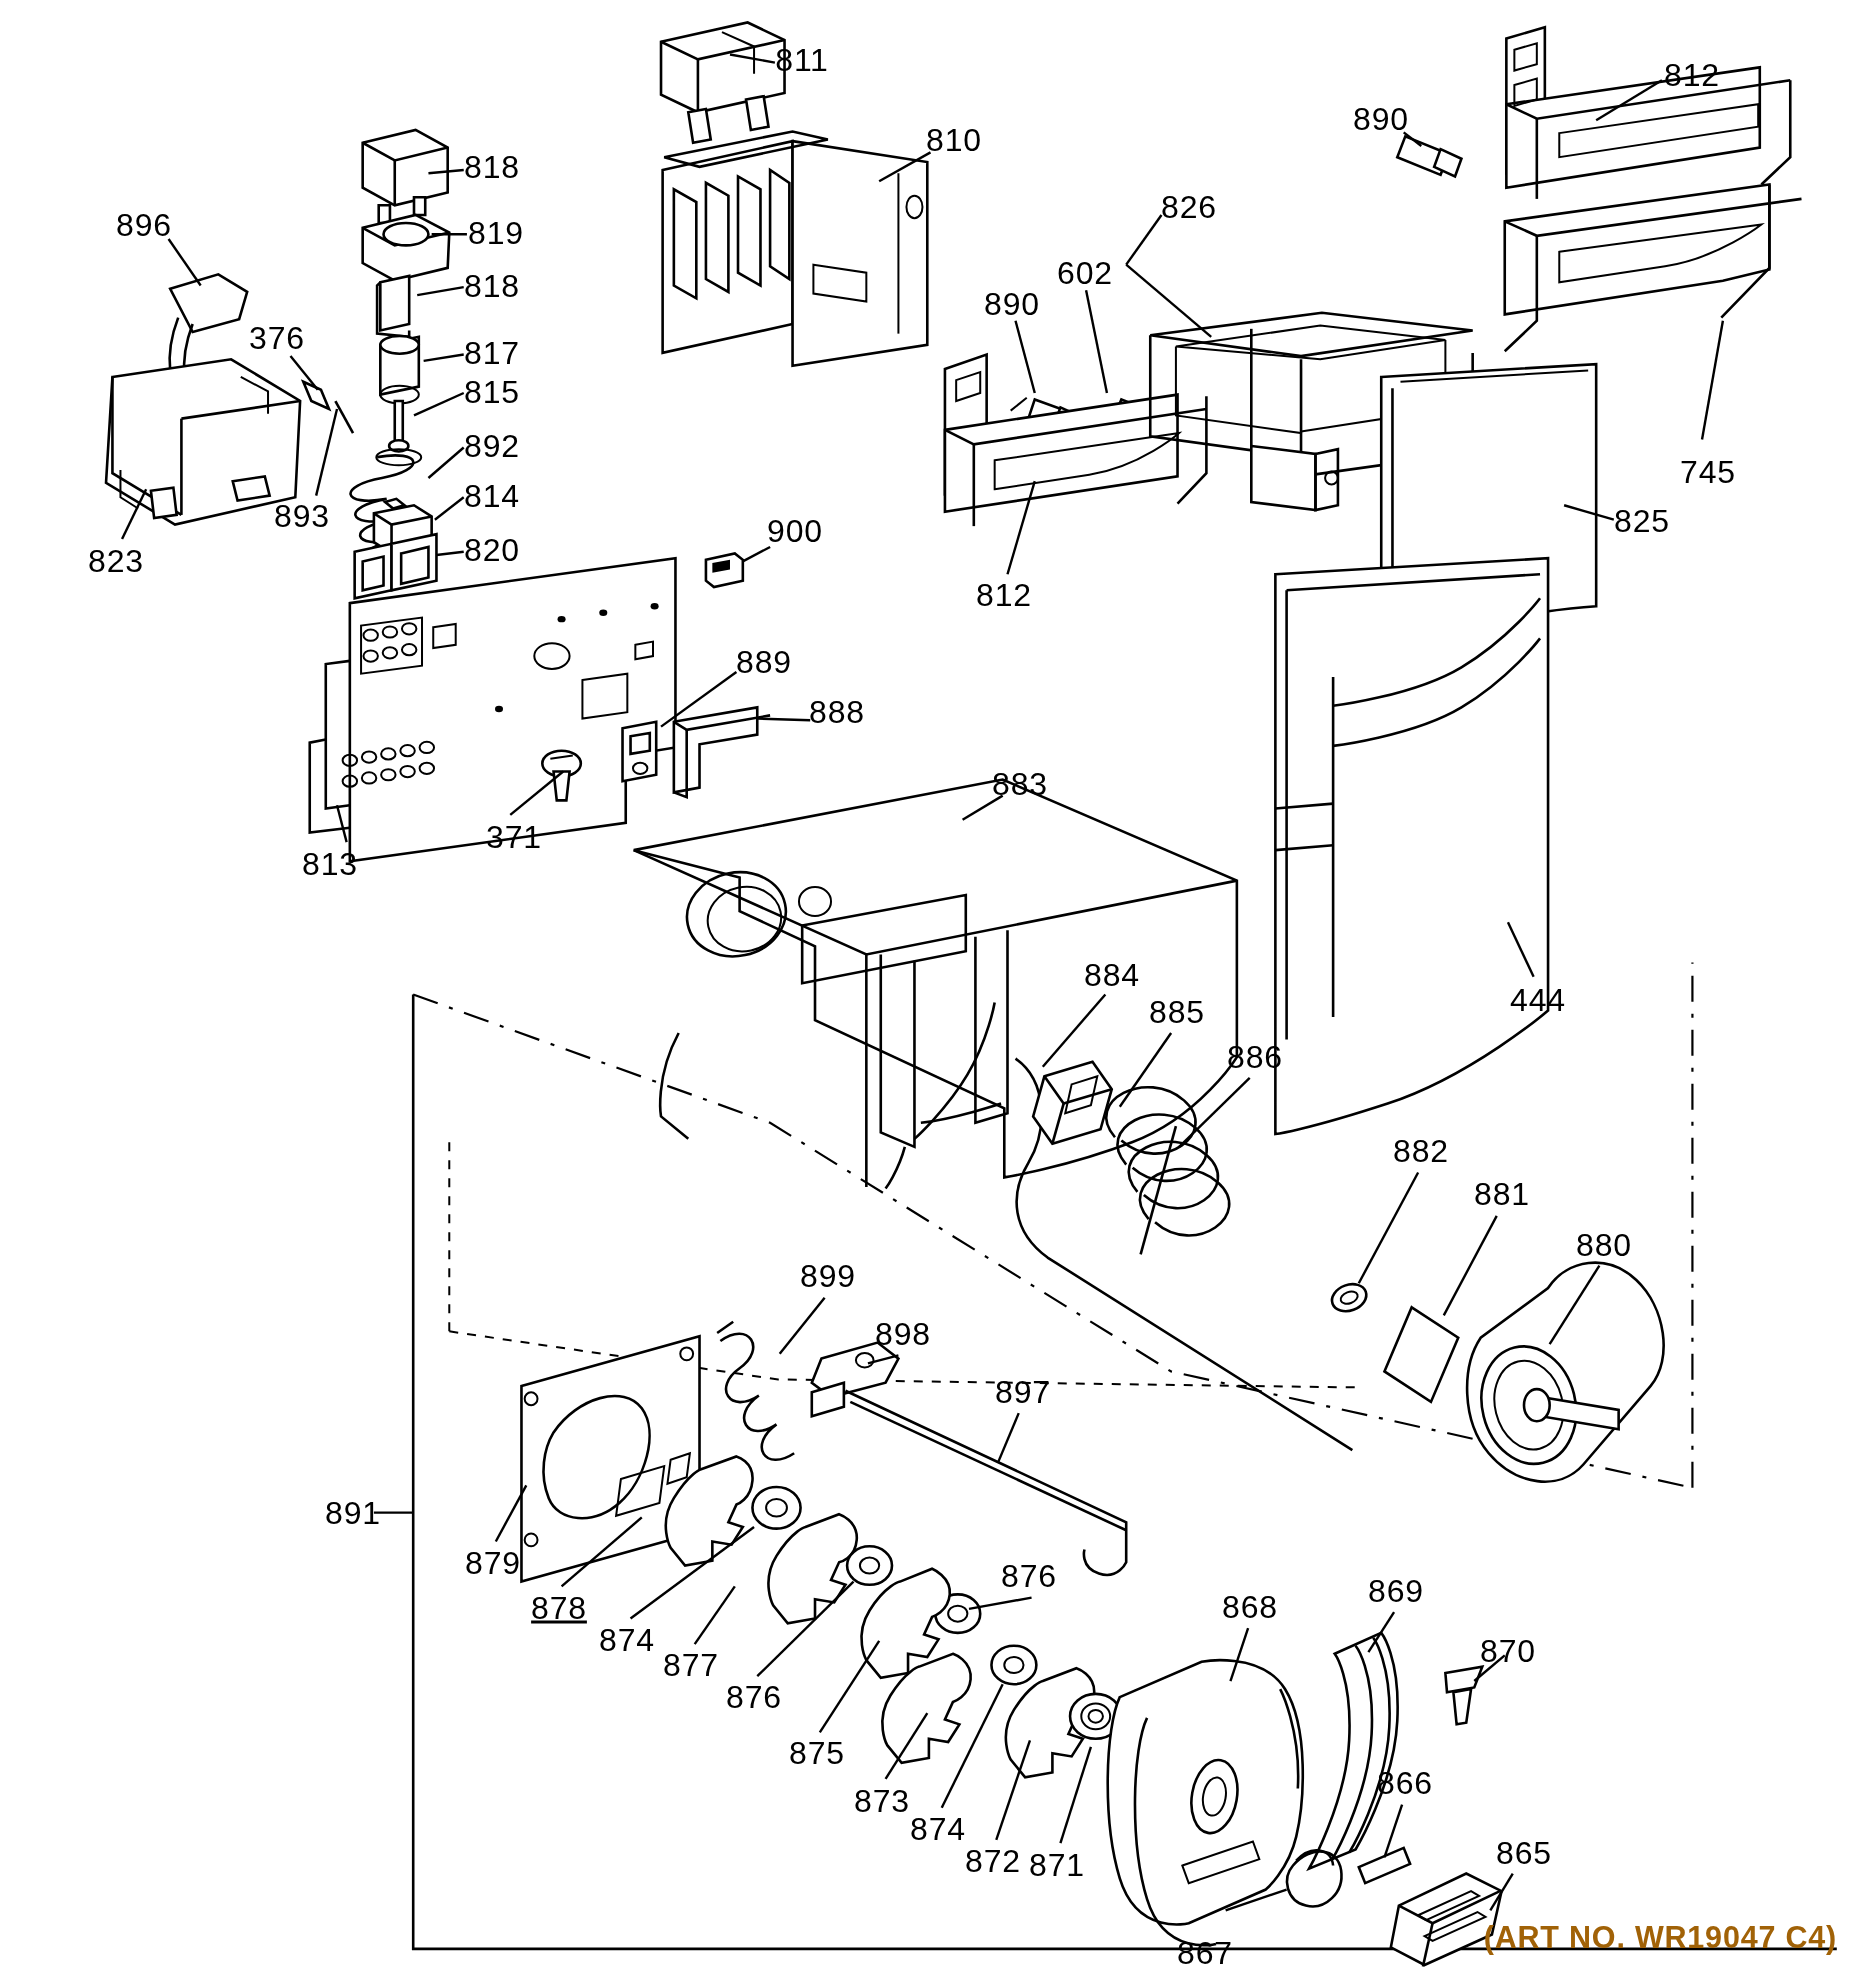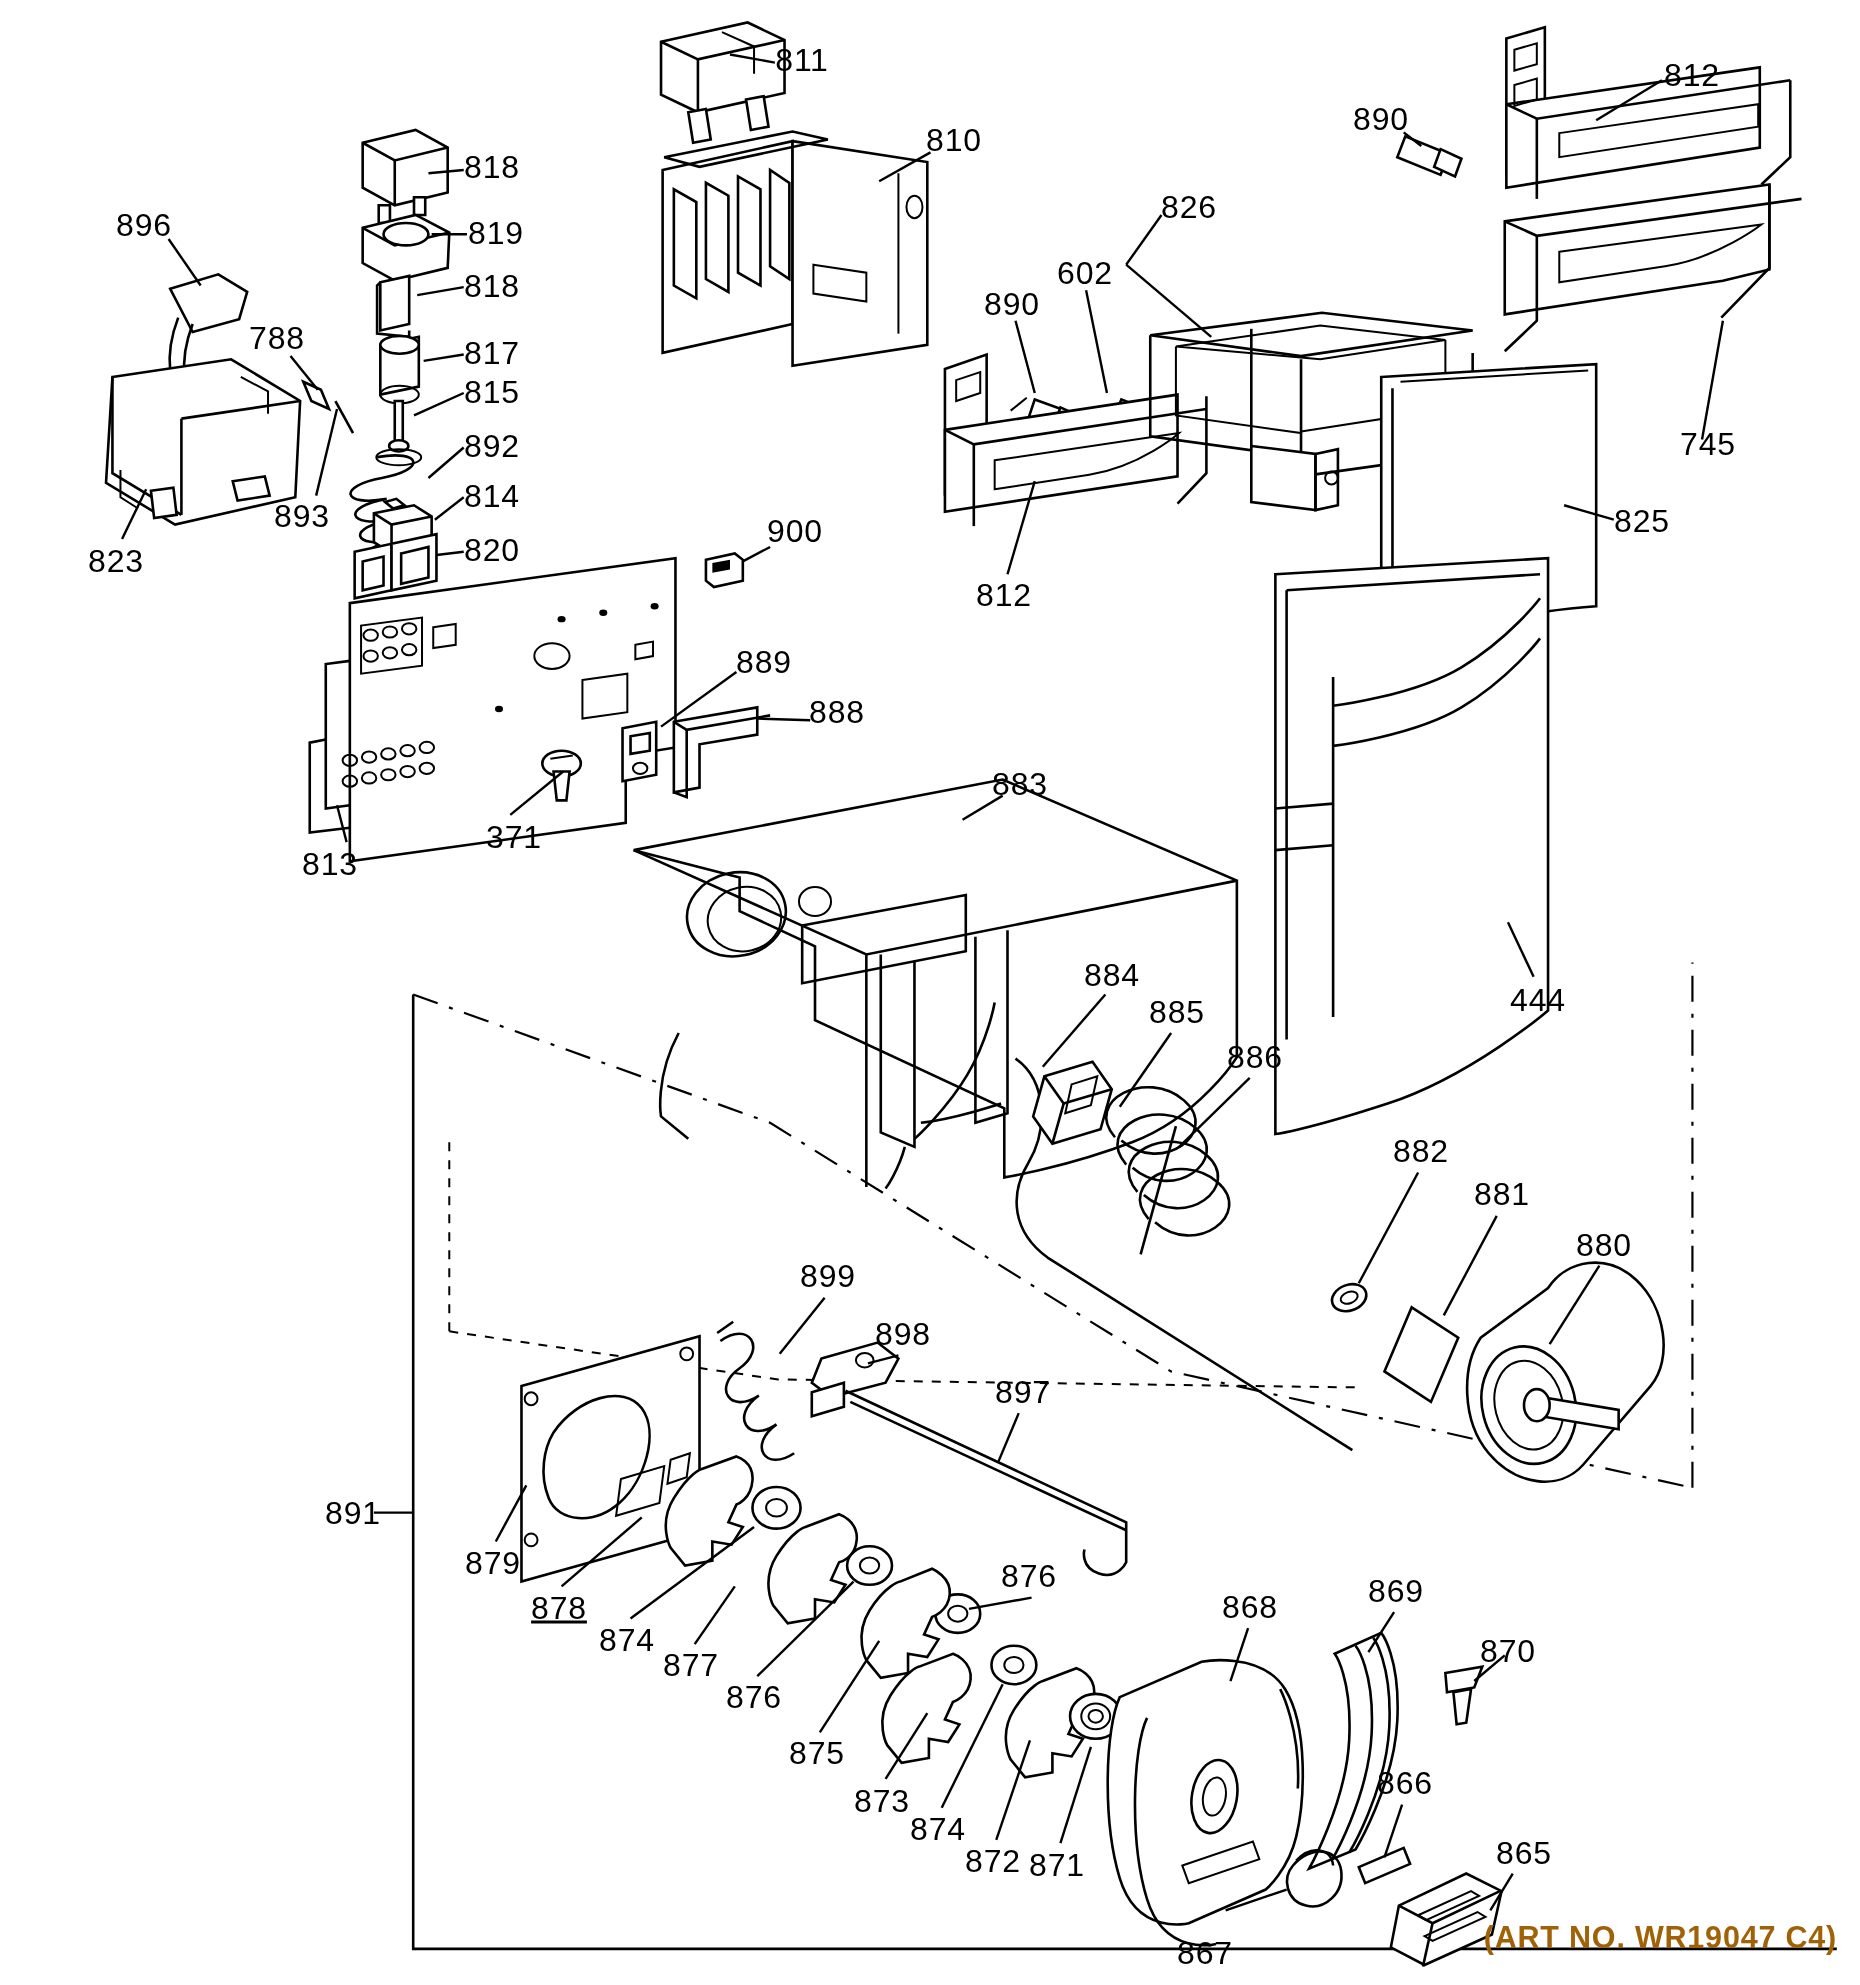--- a/index.html
+++ b/index.html
@@ -498,25 +498,25 @@
       <div class="callout" style="left: 1692px; top: 75px;">812</div>
       <div class="callout" style="left: 1381px; top: 119px;">890</div>
       <div class="callout" style="left: 954px; top: 140px;">810</div>
       <div class="callout" style="left: 492px; top: 167px;">818</div>
       <div class="callout" style="left: 144px; top: 225px;">896</div>
       <div class="callout" style="left: 496px; top: 233px;">819</div>
       <div class="callout" style="left: 1189px; top: 207px;">826</div>
       <div class="callout" style="left: 492px; top: 286px;">818</div>
       <div class="callout" style="left: 1085px; top: 273px;">602</div>
       <div class="callout" style="left: 1012px; top: 304px;">890</div>
-      <div class="callout" style="left: 277px; top: 338px;">788</div>
+      <div class="callout" style="left: 277px; top: 338px;">376</div>
       <div class="callout" style="left: 492px; top: 353px;">817</div>
       <div class="callout" style="left: 492px; top: 392px;">815</div>
       <div class="callout" style="left: 492px; top: 446px;">892</div>
-      <div class="callout" style="left: 1708px; top: 444px;">745</div>
+      <div class="callout" style="left: 1708px; top: 472px;">745</div>
       <div class="callout" style="left: 492px; top: 496px;">814</div>
       <div class="callout" style="left: 302px; top: 516px;">893</div>
       <div class="callout" style="left: 1642px; top: 521px;">825</div>
       <div class="callout" style="left: 795px; top: 531px;">900</div>
       <div class="callout" style="left: 492px; top: 550px;">820</div>
       <div class="callout" style="left: 116px; top: 561px;">823</div>
       <div class="callout" style="left: 1004px; top: 595px;">812</div>
       <div class="callout" style="left: 764px; top: 662px;">889</div>
       <div class="callout" style="left: 837px; top: 712px;">888</div>
       <div class="callout" style="left: 330px; top: 864px;">813</div>

